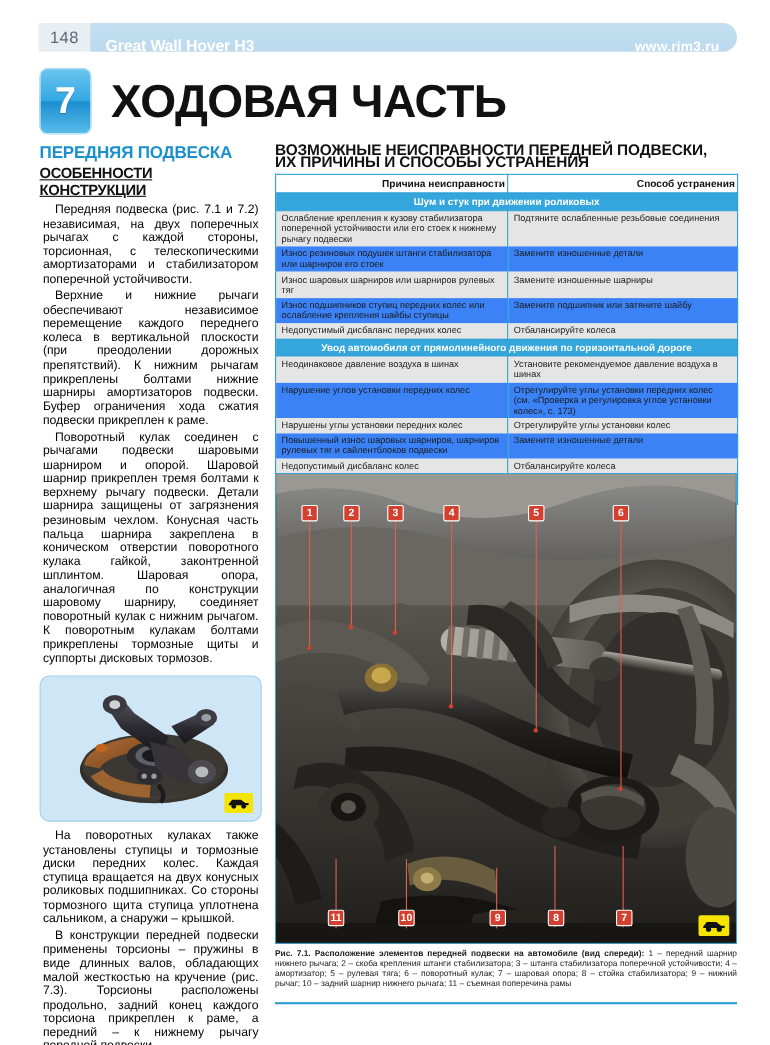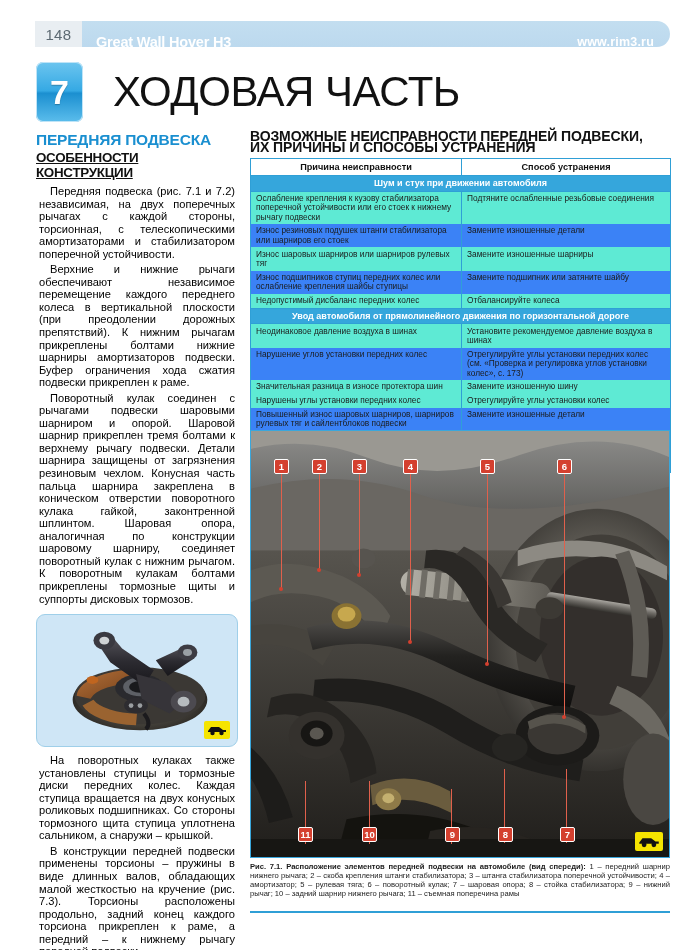--- a/index.html
+++ b/index.html
@@ -41,22 +41,22 @@
     border-radius: 7px;
     background: linear-gradient(to bottom,#6cc5ef 0%,#35a9e4 48%,#1b8fd0 52%,#5bbdec 100%);
     box-shadow: inset 0 0 0 1px #bfe4f7;
     display: flex; align-items: center; justify-content: center;
   }
   .chapbox span {
     color: #ffffff; font-size: 34px; font-weight: 700; line-height: 1;
     text-shadow: 0 1px 1px rgba(0,0,0,.25);
   }
   .chaptitle {
-    position: absolute; left: 113px; top: 62px;
-    font-size: 42px; font-weight: 400; color: #111; letter-spacing: -.5px;
+    position: absolute; left: 101px; top: 62px;
+    font-size: 42px; font-weight: 700; color: #111; letter-spacing: -.5px;
     line-height: 60px; white-space: nowrap;
   }
 
   
   .leftcol {
     position: absolute; left: 36px; top: 131px; width: 202px;
   }
   .h1blue {
     color: #1a8fd0; font-size: 15.5px; font-weight: 700; letter-spacing: -.2px;
     line-height: 17px; margin-bottom: 2px;
@@ -93,33 +93,33 @@
     letter-spacing: -.1px; margin-bottom: 4px;
   }
   table.faults {
     width: 420px; border-collapse: collapse; table-layout: fixed;
     font-size: 8.3px; color: #1b1b1b;
   }
   table.faults col.c1 { width: 211px; }
   table.faults col.c2 { width: 209px; }
   table.faults th {
     background: #ffffff; border: 1px solid #2f9fd6;
-    font-size: 9.2px; font-weight: 700; text-align: center;
+    font-size: 9.2px; font-weight: 700; text-align: right;
     padding: 3px 2px; color:#111;
   }
   table.faults td {
     border-left: 1px solid #2f9fd6; border-right: 1px solid #2f9fd6;
     padding: 2.2px 5px; vertical-align: top; line-height: 9.4px;
   }
   tr.band td {
     background: #35a6dc; color: #ffffff; font-weight: 700; text-align: center;
     font-size: 9px; padding: 2.4px 4px; border: 1px solid #2f9fd6;
     line-height: 10px;
   }
-  tr.rA td { background: #5eead4; }
+  tr.rA td { background: #e5e5e5; }
   tr.rB td { background: #3b82f6; }
   tr.last td { border-bottom: 1px solid #2f9fd6; }
 
   
   .photo {
     position: absolute; left: 250px; top: 430px; width: 420px; height: 428px;
     border: 1px solid #3aa7dc; overflow: hidden;
     background: #2e2b28;
   }
   .photo .scene { position:absolute; inset:0; }
@@ -249,21 +249,21 @@
           <col class="c2">
         </colgroup>
       <thead>
         <tr>
           <th>Причина неисправности</th>
           <th>Способ устранения</th>
         </tr>
       </thead>
       <tbody id="faults-body">
           <tr class="band">
-            <td colspan="2">Шум и стук при движении автомобиля</td>
+            <td colspan="2">Шум и стук при движении роликовых</td>
           </tr>
           <tr class="rA">
             <td>Ослабление крепления к кузову стабилизатора поперечной устойчивости или его стоек к нижнему рычагу подвески</td>
             <td>Подтяните ослабленные резьбовые соединения</td>
           </tr>
           <tr class="rB">
             <td>Износ резиновых подушек штанги стабилизатора или шарниров его стоек</td>
             <td>Замените изношенные детали</td>
           </tr>
           <tr class="rA">
@@ -281,24 +281,20 @@
           <tr class="band">
             <td colspan="2">Увод автомобиля от прямолинейного движения по горизонтальной дороге</td>
           </tr>
           <tr class="rA">
             <td>Неодинаковое давление воздуха в шинах</td>
             <td>Установите рекомендуемое давление  воздуха в шинах</td>
           </tr>
           <tr class="rB">
             <td>Нарушение углов установки передних колес</td>
             <td>Отрегулируйте углы установки передних колес (см. «Проверка и регулировка углов установки колес», с. 173)</td>
-          </tr>
-          <tr class="rA">
-            <td>Значительная разница в износе протектора шин</td>
-            <td>Замените изношенную шину</td>
           </tr>
           <tr class="rA">
             <td>Нарушены углы установки передних колес</td>
             <td>Отрегулируйте углы установки колес</td>
           </tr>
           <tr class="rB">
             <td>Повышенный износ шаровых шарниров, шарниров рулевых тяг  и сайлентблоков подвески</td>
             <td>Замените изношенные детали</td>
           </tr>
           <tr class="rA">

